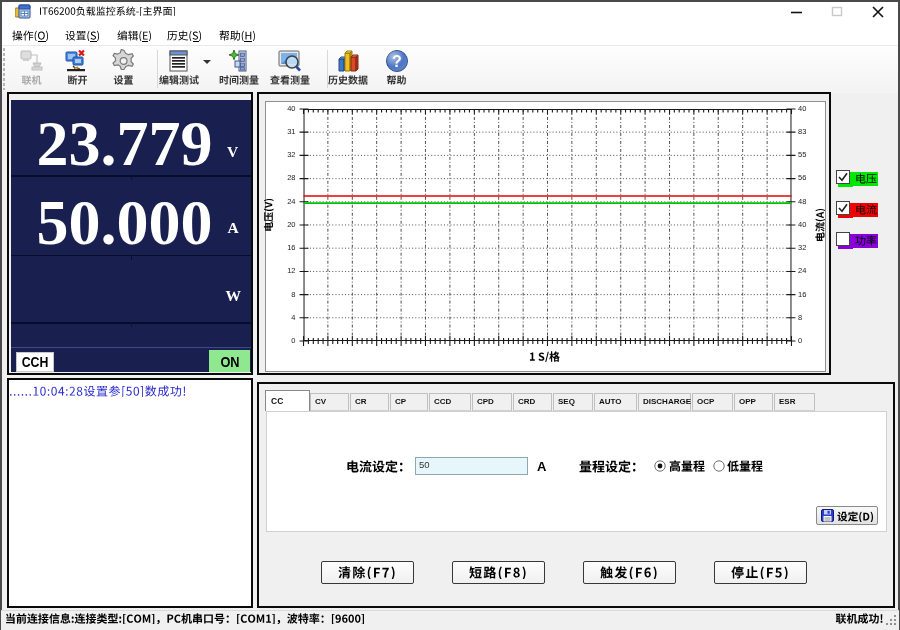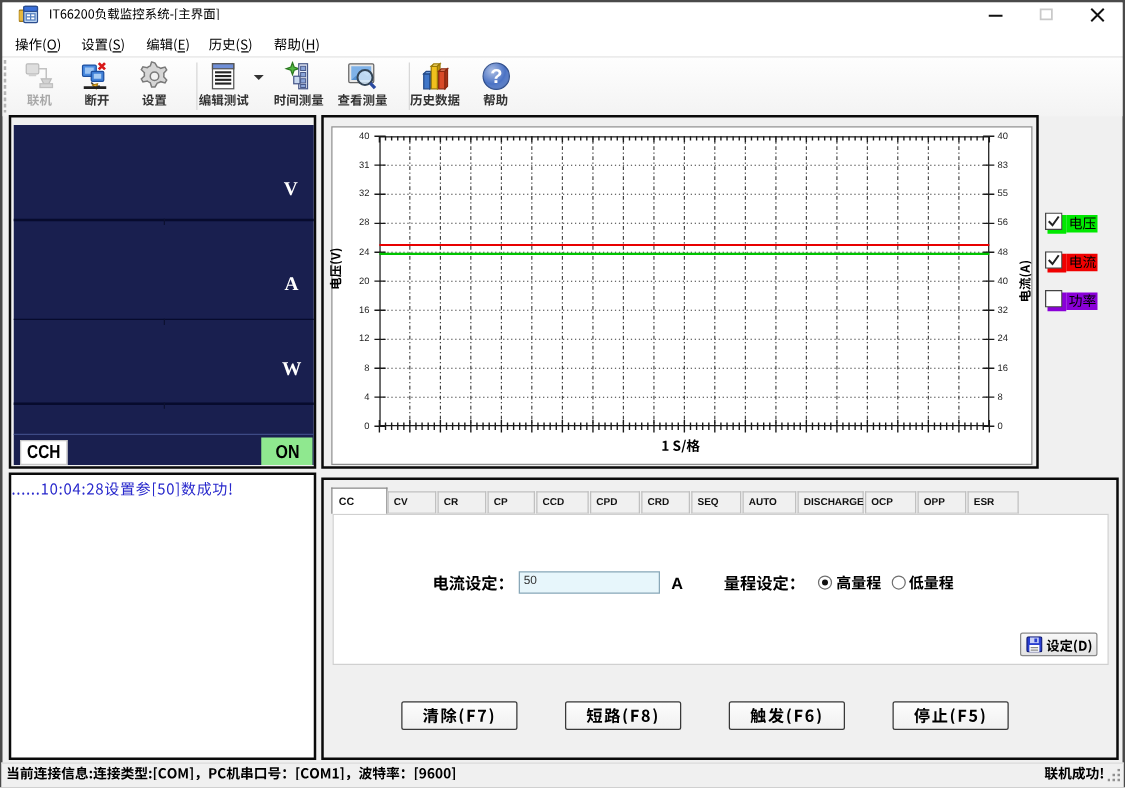--- a/index.html
+++ b/index.html
@@ -249,20 +249,22 @@
     </svg>
 <div style="position:absolute;left:7px;top:92px;width:246px;height:283px;background:#f0f0f0;border:2px solid #0a0a0a;box-sizing:border-box;"></div>
 <div style="position:absolute;left:11px;top:100px;width:239.5px;height:272px;background:#191f4f;"></div>
 <div style="position:absolute;left:11px;top:175px;width:239.5px;height:1.5px;background:#070b2d;"></div>
 <div style="position:absolute;left:131px;top:175px;width:1px;height:5px;background:#0c1030;"></div>
 <div style="position:absolute;left:11px;top:254.5px;width:239.5px;height:1.5px;background:#070b2d;"></div>
 <div style="position:absolute;left:131px;top:254.5px;width:1px;height:5px;background:#0c1030;"></div>
 <div style="position:absolute;left:11px;top:322px;width:239.5px;height:1.5px;background:#070b2d;"></div>
 <div style="position:absolute;left:131px;top:322px;width:1px;height:5px;background:#0c1030;"></div>
 <div style="position:absolute;left:11px;top:347px;width:239.5px;height:1px;background:#3d4a85;"></div>
+<div style="font-family:&quot;Liberation Serif&quot;,serif;font-weight:bold;color:#fff;position:absolute;line-height:1;font-size:64px;left:0;top:111.5px;width:212.5px;text-align:right;">23.779</div>
+<div style="font-family:&quot;Liberation Serif&quot;,serif;font-weight:bold;color:#fff;position:absolute;line-height:1;font-size:64px;left:0;top:190.9px;width:212.5px;text-align:right;">50.000</div>
 <div style="font-family:&quot;Liberation Serif&quot;,serif;font-weight:bold;color:#fff;position:absolute;line-height:1;font-size:15.5px;left:227px;top:143.7px;">V</div>
 <div style="font-family:&quot;Liberation Serif&quot;,serif;font-weight:bold;color:#fff;position:absolute;line-height:1;font-size:15.5px;left:227.5px;top:220.1px;">A</div>
 <div style="font-family:&quot;Liberation Serif&quot;,serif;font-weight:bold;color:#fff;position:absolute;line-height:1;font-size:15.5px;left:225.5px;top:287.5px;">W</div>
 <div style="position:absolute;left:16px;top:351.5px;width:37.5px;height:20px;background:#fff;border:1px solid #c8c8c8;box-sizing:border-box;"></div>
 <div style="position:absolute;top:353.7px;font:700 15px &quot;Liberation Sans&quot;,sans-serif;color:#000;white-space:pre;line-height:1;left:34.7px;transform:translateX(-50%);transform:translateX(-50%) scaleX(0.82);">CCH</div>
 <div style="position:absolute;left:209.4px;top:350px;width:40.5px;height:21.5px;background:#8fe88f;"></div>
 <div style="position:absolute;top:353.7px;font:700 15px &quot;Liberation Sans&quot;,sans-serif;color:#000;white-space:pre;line-height:1;left:230px;transform:translateX(-50%);transform:translateX(-50%) scaleX(0.85);">ON</div>
 <div style="position:absolute;left:7px;top:378px;width:246px;height:230px;background:#fff;border:2px solid #0a0a0a;box-sizing:border-box;"></div>
 <div style="position:absolute;left:9.0px;top:385.4px;">
       <svg width="178" height="12" viewBox="0 0 177.7 12.0" fill="#2828cc">

